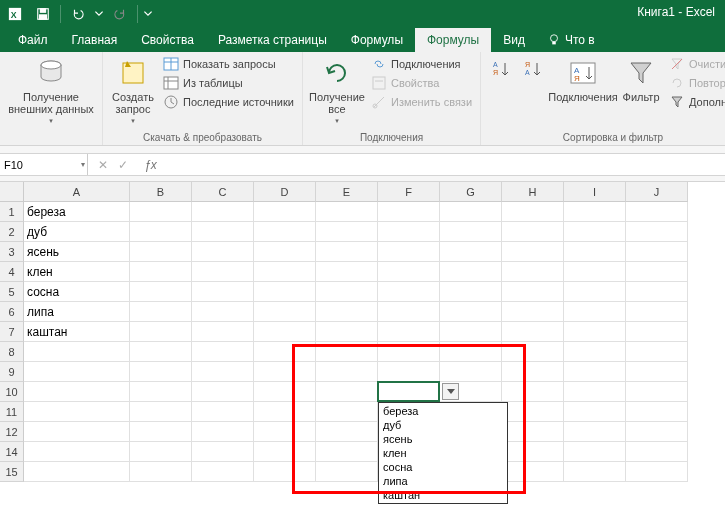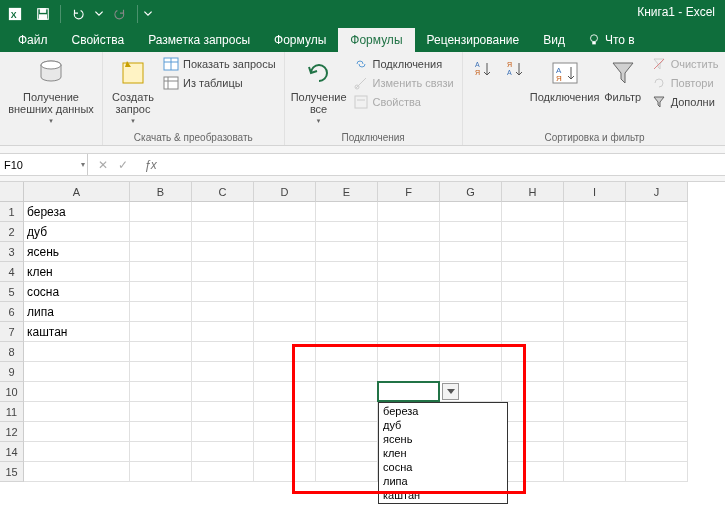--- a/index.html
+++ b/index.html
@@ -110,25 +110,25 @@
         <svg viewBox="0 0 10 10">
           <path d="M2 3 L5 6 L8 3" stroke="#fff" fill="none"></path>
         </svg>
       </div>
   </div>
   <div class="app-title">Книга1 - Excel</div>
 </div>
 
 <div class="menubar">
   <div class="menu-tab file">Файл</div>
+  <div class="menu-tab">Главная</div>
   <div class="menu-tab">Свойства</div>
-  <div class="menu-tab">Разметка запросы</div>
+  <div class="menu-tab">Разметка страницы</div>
   <div class="menu-tab">Формулы</div>
   <div class="menu-tab active">Формулы</div>
-  <div class="menu-tab">Рецензирование</div>
   <div class="menu-tab">Вид</div>
   <div class="tell-me">
     <svg class="bulb" viewBox="0 0 16 16">
         <circle cx="8" cy="6" r="4" fill="none" stroke="#fff"></circle>
         <rect x="6" y="10" width="4" height="3" fill="#fff"></rect>
       </svg>
     <span>Что в</span>
   </div>
 </div>
 
@@ -178,20 +178,29 @@
         <div class="small-btn">
             <span class="si">
               <svg viewBox="0 0 16 16">
                 <rect x="1" y="2" width="14" height="12" fill="#fff" stroke="#888"></rect>
                 <line x1="1" y1="6" x2="15" y2="6" stroke="#888"></line>
                 <line x1="5" y1="2" x2="5" y2="14" stroke="#888"></line>
               </svg>
             </span>
             <span>Из таблицы</span>
           </div>
+        <div class="small-btn">
+            <span class="si">
+              <svg viewBox="0 0 16 16">
+                <circle cx="8" cy="8" r="6" fill="none" stroke="#888"></circle>
+                <path d="M8 4 V8 L11 10" stroke="#888" fill="none"></path>
+              </svg>
+            </span>
+            <span>Последние источники</span>
+          </div>
       </div>
     </div>
     <div class="ribbon-group-label">Скачать &amp; преобразовать</div>
   </div>
 
   <div class="ribbon-group" style="width:210px">
     <div class="ribbon-group-body">
       <div class="big-btn" style="width:56px">
         <div class="icon-box">
             <svg viewBox="0 0 32 32">
@@ -208,34 +217,34 @@
             <span class="si">
               <svg viewBox="0 0 16 16">
                 <path d="M4 8 A3 3 0 0 1 10 8 M6 8 A3 3 0 0 0 12 8" stroke="#5b9bd5" fill="none"></path>
               </svg>
             </span>
             <span>Подключения</span>
           </div>
         <div class="small-btn disabled">
             <span class="si">
               <svg viewBox="0 0 16 16">
+                <rect x="2" y="2" width="12" height="12" fill="none" stroke="#ccc"></rect>
+                <line x1="4" y1="6" x2="12" y2="6" stroke="#ccc"></line>
+              </svg>
+            </span>
+            <span>Свойства</span>
+          </div>
+        <div class="small-btn disabled">
+            <span class="si">
+              <svg viewBox="0 0 16 16">
                 <path d="M3 13 L13 3" stroke="#ccc"></path>
                 <circle cx="4" cy="12" r="2" fill="none" stroke="#ccc"></circle>
               </svg>
             </span>
             <span>Изменить связи</span>
-          </div>
-        <div class="small-btn disabled">
-            <span class="si">
-              <svg viewBox="0 0 16 16">
-                <rect x="2" y="2" width="12" height="12" fill="none" stroke="#ccc"></rect>
-                <line x1="4" y1="6" x2="12" y2="6" stroke="#ccc"></line>
-              </svg>
-            </span>
-            <span>Свойства</span>
           </div>
       </div>
     </div>
     <div class="ribbon-group-label">Подключения</div>
   </div>
 
   <div class="ribbon-group" style="flex:1;border-right:none">
     <div class="ribbon-group-body">
       <div style="display:flex;flex-direction:column;align-items:center;width:28px;padding-top:4px">
         <svg width="20" height="20" viewBox="0 0 20 20">

